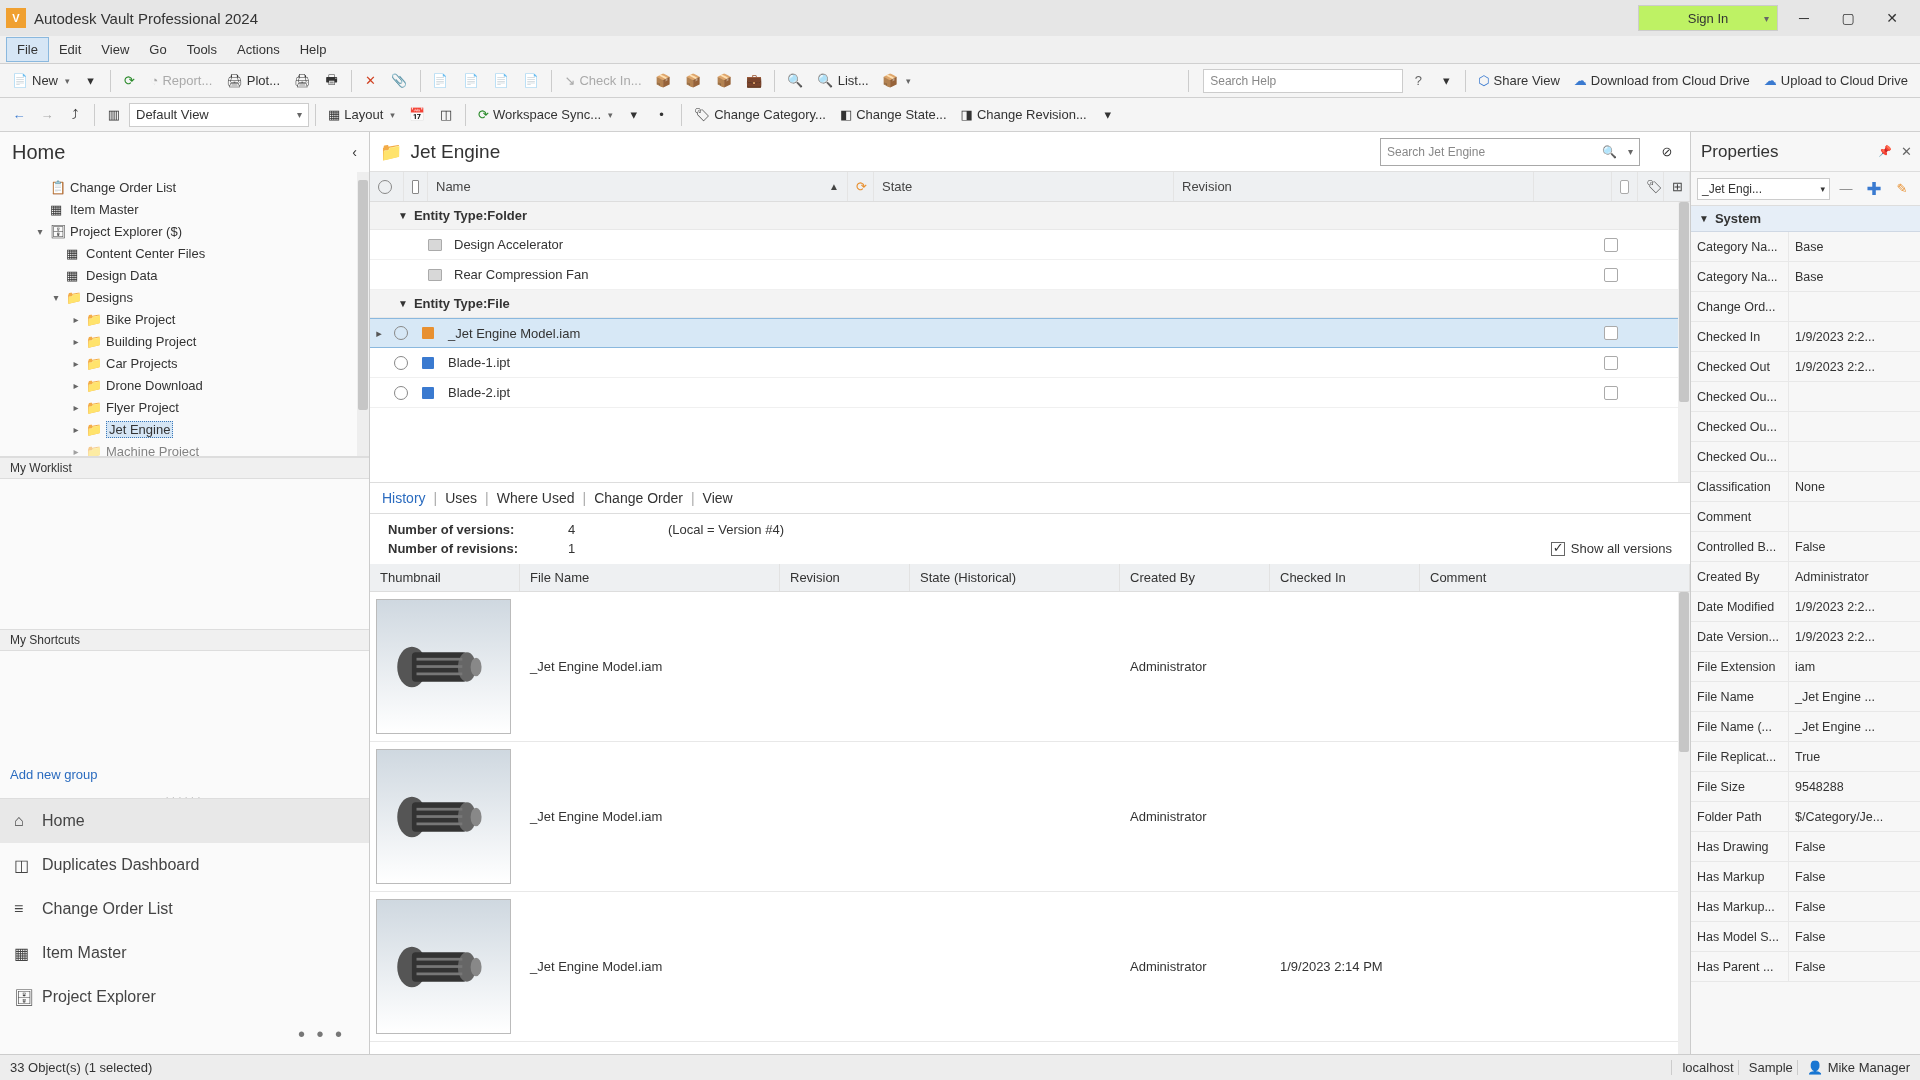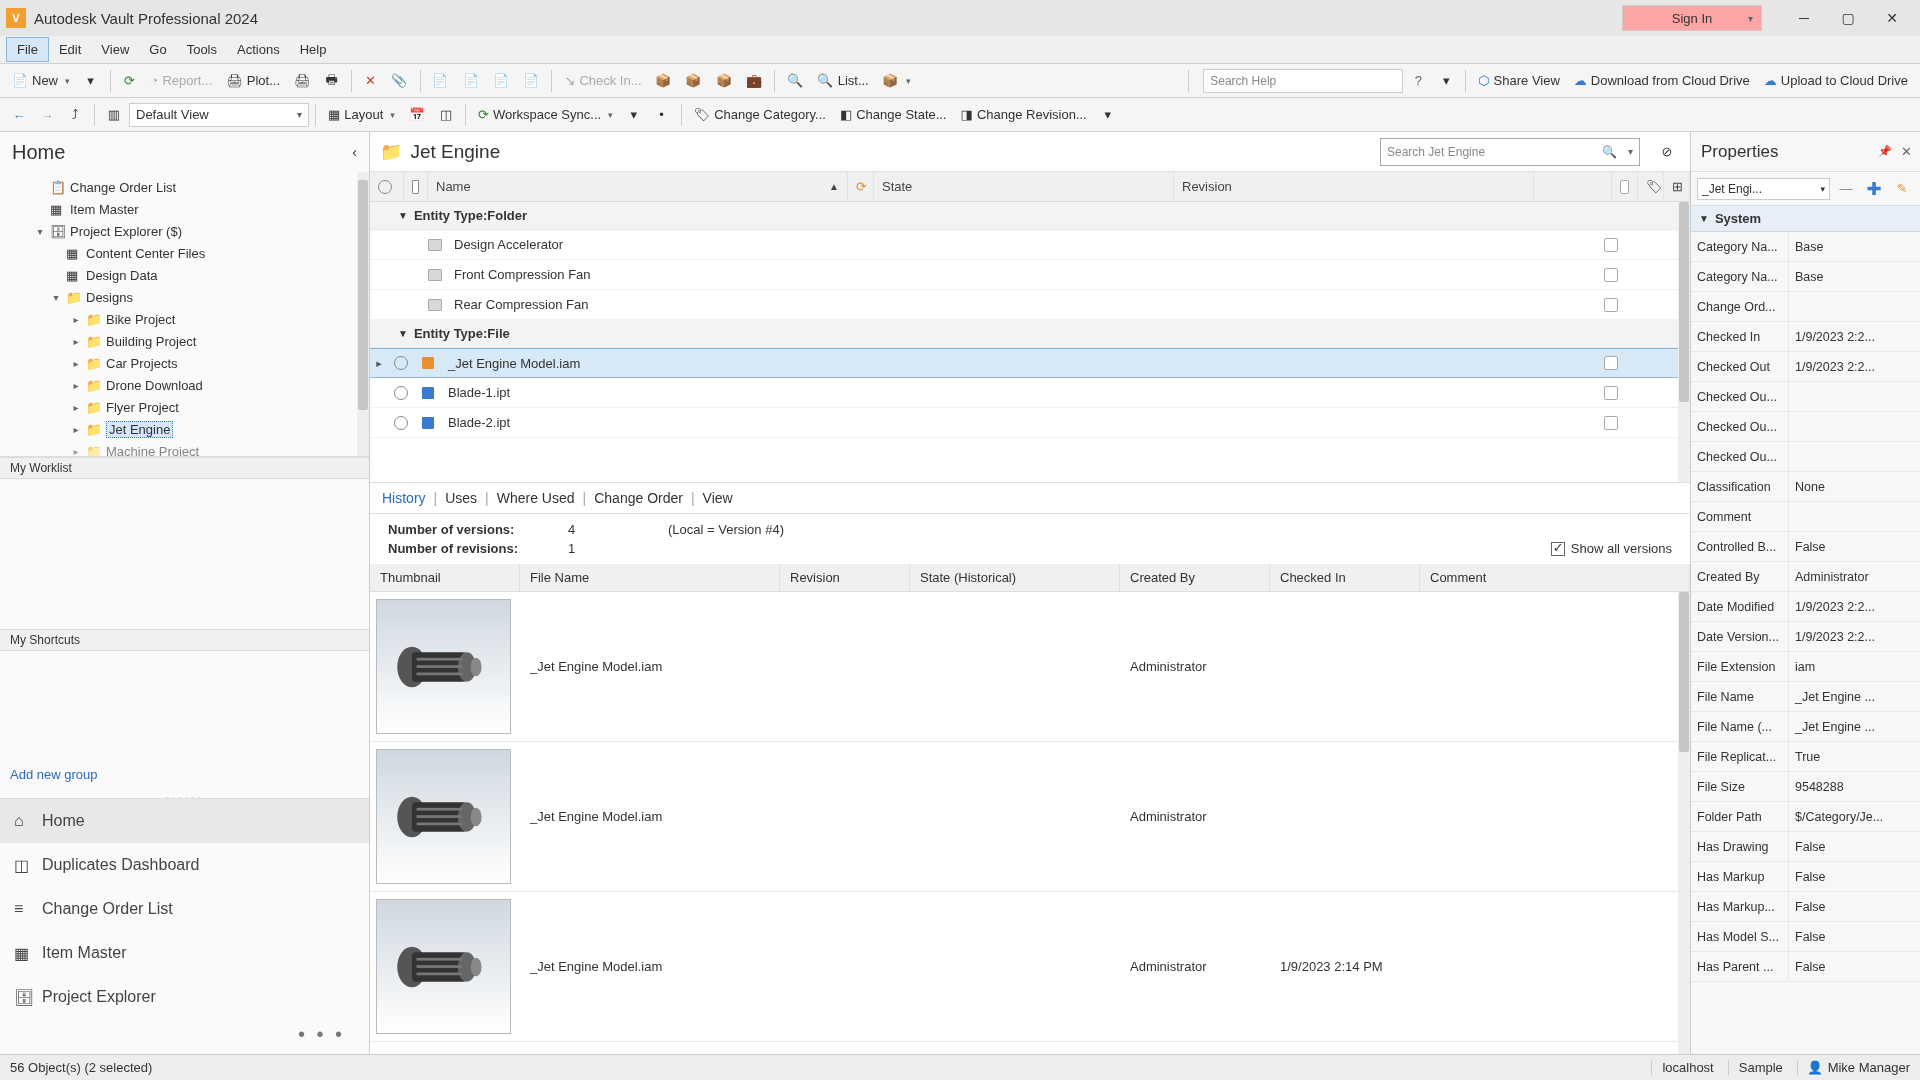--- a/index.html
+++ b/index.html
@@ -1,21 +1,21 @@
 <!DOCTYPE html>
 <html><head>
 <meta charset="utf-8">
 <style>
 * { margin: 0; padding: 0; box-sizing: border-box; font-family: "Segoe UI", Arial, sans-serif; }
 body { background: #f0f0f0; width: 1920px; height: 1080px; overflow: hidden; font-size: 13px; color: #333; }
 
 .titlebar { height: 36px; background: #e6e6e6; display: flex; align-items: center; padding: 0 6px; }
 .titlebar .app-icon { width: 20px; height: 20px; background: #f0a030; margin-right: 8px; display:flex;align-items:center;justify-content:center;color:#fff;font-weight:bold;font-size:11px; }
 .titlebar .title { flex: 1; font-size: 15px; color: #333; }
-.titlebar .signin { width: 140px; height: 26px; background: #fca5a5; border: 1px solid #ccc; display:flex; align-items:center; justify-content:center; font-size:13px; margin-right: 20px; position:relative;}
+.titlebar .signin { width: 140px; height: 26px; background: #bef264; border: 1px solid #ccc; display:flex; align-items:center; justify-content:center; font-size:13px; margin-right: 4px; position:relative;}
 .titlebar .signin::after { content:"▾"; position:absolute; right:8px; font-size:10px; color:#666;}
 .titlebar .win-btn { width: 44px; height: 30px; display:flex; align-items:center; justify-content:center; font-size:14px; color:#333; }
 
 .menubar { height: 28px; background: #f0f0f0; border-bottom: 1px solid #d0d0d0; display:flex; align-items:center; padding: 0 6px; }
 .menubar .item { padding: 4px 10px; font-size: 13px; }
 .menubar .item.active { background:#d6e6f5; border:1px solid #8ab8de; }
 
 .toolbar { height: 34px; background: #f5f5f5; border-bottom: 1px solid #d0d0d0; display:flex; align-items:center; padding: 0 6px; gap:2px; }
 .toolbar.secondary { height:34px; }
 .t-btn { height:26px; min-width:26px; padding: 0 6px; display:flex; align-items:center; justify-content:center; font-size:13px; color:#333; gap:4px; border-radius:2px;}
@@ -104,21 +104,21 @@
 .props-toolbar .sel { flex:1; height:22px; border:1px solid #ccc; background:#fff; padding:0 4px; font-size:12px; display:flex; align-items:center; position:relative;}
 .props-toolbar .sel::after{content:"▾"; position:absolute; right:4px; font-size:9px;}
 .props-toolbar .p-btn{ width:24px; height:24px; display:flex; align-items:center; justify-content:center;}
 .props-system-hdr { height:26px; background:#e6eef7; border-bottom:1px solid #cfd8e4; display:flex; align-items:center; padding:0 8px; font-size:13px; gap:6px;}
 .props-list { flex:1; overflow:auto; }
 .prop-row { height:30px; display:flex; border-bottom:1px solid #e8e8e8; font-size:12.5px;}
 .prop-row .pname { width:98px; padding:0 6px; display:flex; align-items:center; white-space:nowrap; overflow:hidden; text-overflow:ellipsis; border-right:1px solid #e8e8e8;}
 .prop-row .pval { flex:1; padding:0 6px; display:flex; align-items:center; white-space:nowrap; overflow:hidden; text-overflow:ellipsis;}
 
 .statusbar { height:26px; background:#ededed; border-top:1px solid #ccc; display:flex; align-items:center; padding:0 10px; font-size:13px; gap:14px;}
-.statusbar .right { margin-left:auto; display:flex; gap:14px; align-items:center;}
+.statusbar .right { margin-left:auto; display:flex; gap:4px; align-items:center;}
 .statusbar .seg { border-left:1px solid #ccc; padding-left:10px;}
 
 svg { display:block; }
 </style>
 </head>
 <body>
 
 <div class="titlebar">
   <div class="app-icon">V</div>
   <div class="title">Autodesk Vault Professional 2024</div>
@@ -432,32 +432,20 @@
           <span class="chev">▼</span>
           <b>Entity Type:Folder</b>
         </div>
       <div class="data-row">
         <span class="row-arrow"></span>
         <div class="cell" style="width:34px;"></div>
         <div class="cell" style="width:26px;">
             <span class="folder-icon"></span>
           </div>
         <div class="cell" style="width:420px;">Design Accelerator</div>
-        <div class="cell" style="flex:1;"></div>
-        <div class="cell" style="width:92px;">
-            <span class="chk-empty"></span>
-          </div>
-      </div>
-      <div class="data-row">
-        <span class="row-arrow"></span>
-        <div class="cell" style="width:34px;"></div>
-        <div class="cell" style="width:26px;">
-            <span class="folder-icon"></span>
-          </div>
-        <div class="cell" style="width:420px;">Front Compression Fan</div>
         <div class="cell" style="flex:1;"></div>
         <div class="cell" style="width:92px;">
             <span class="chk-empty"></span>
           </div>
       </div>
       <div class="data-row">
         <span class="row-arrow"></span>
         <div class="cell" style="width:34px;"></div>
         <div class="cell" style="width:26px;">
             <span class="folder-icon"></span>
@@ -743,19 +731,19 @@
         <div class="prop-row">
           <div class="pname">Has Parent ...</div>
           <div class="pval">False</div>
         </div>
       </div>
   </div>
 
 </div>
 
 <div class="statusbar">
-  <span>56 Object(s) (2 selected)</span>
+  <span>33 Object(s) (1 selected)</span>
   <div class="right">
     <span class="seg">localhost</span>
     <span class="seg">Sample</span>
     <span class="seg"><span>👤</span> <span>Mike Manager</span></span>
   </div>
 </div>
 
 </body></html>

